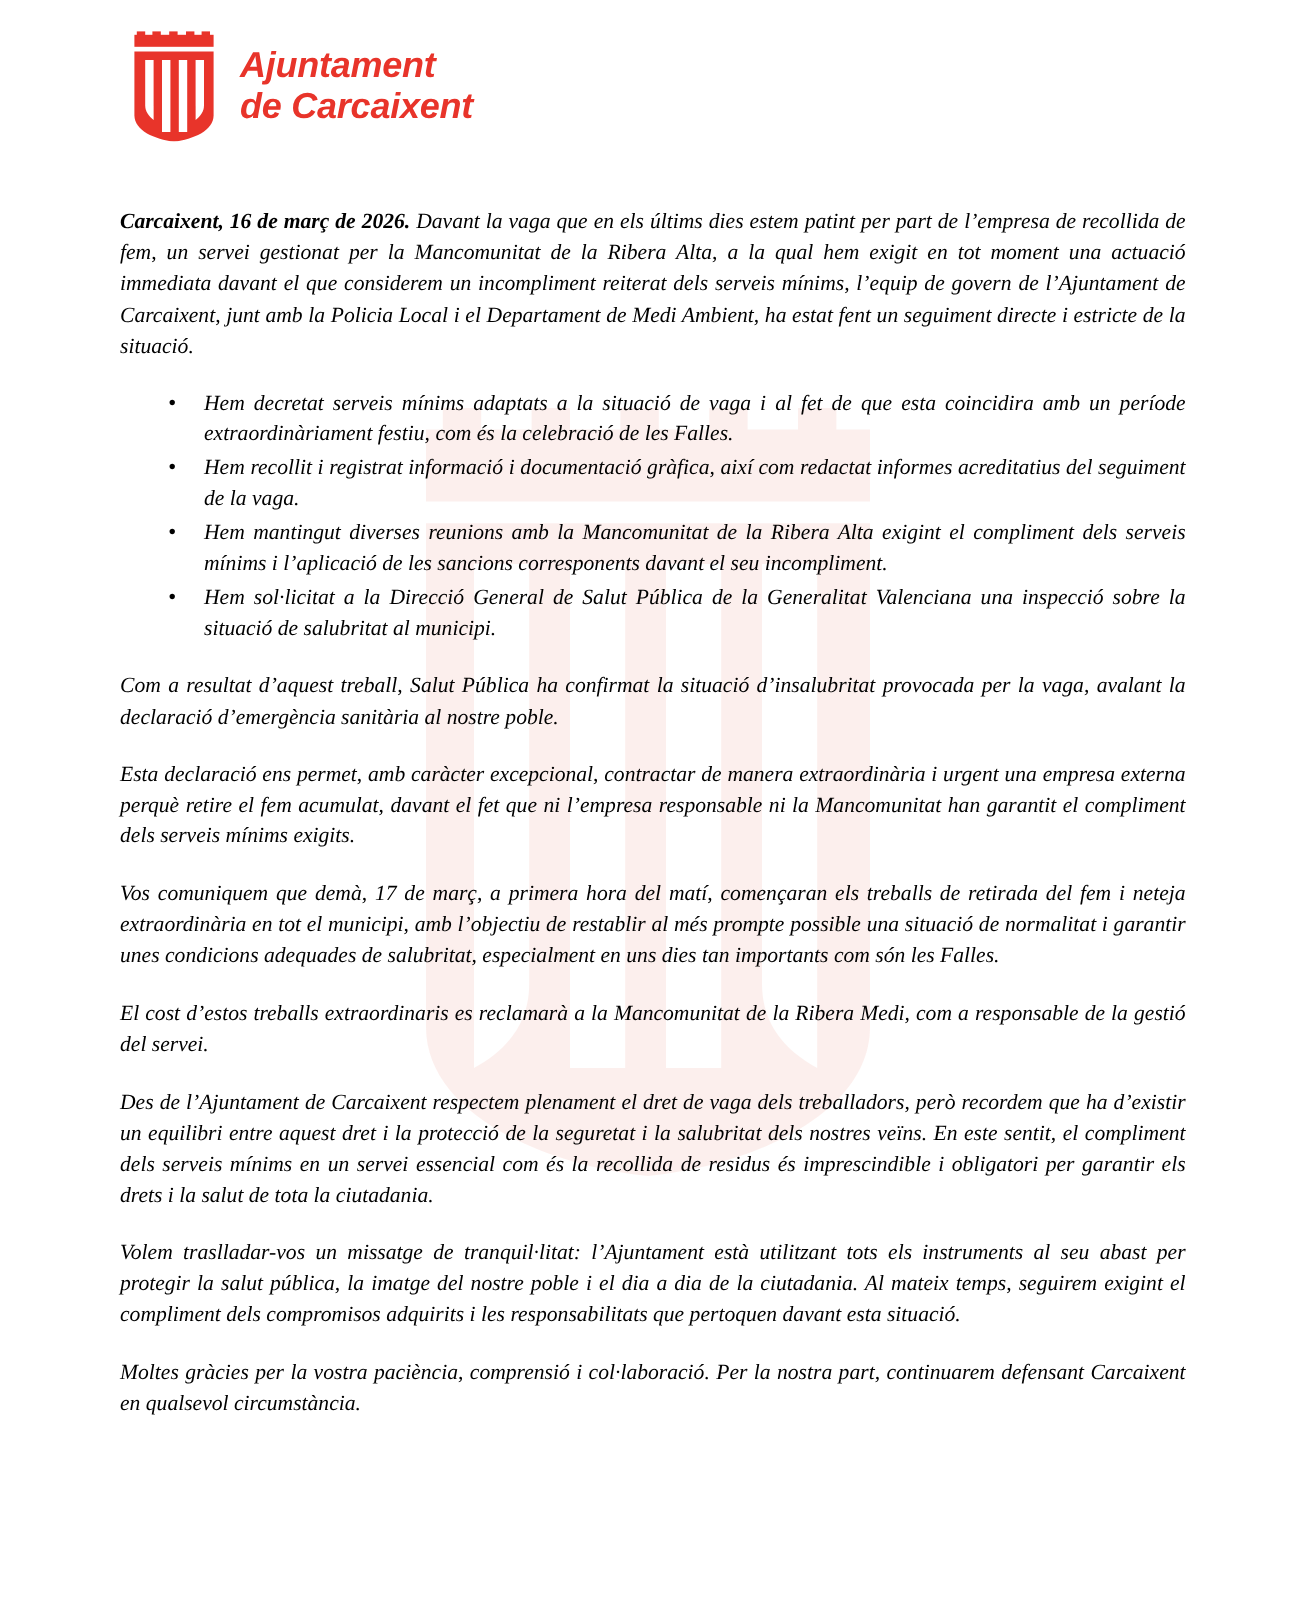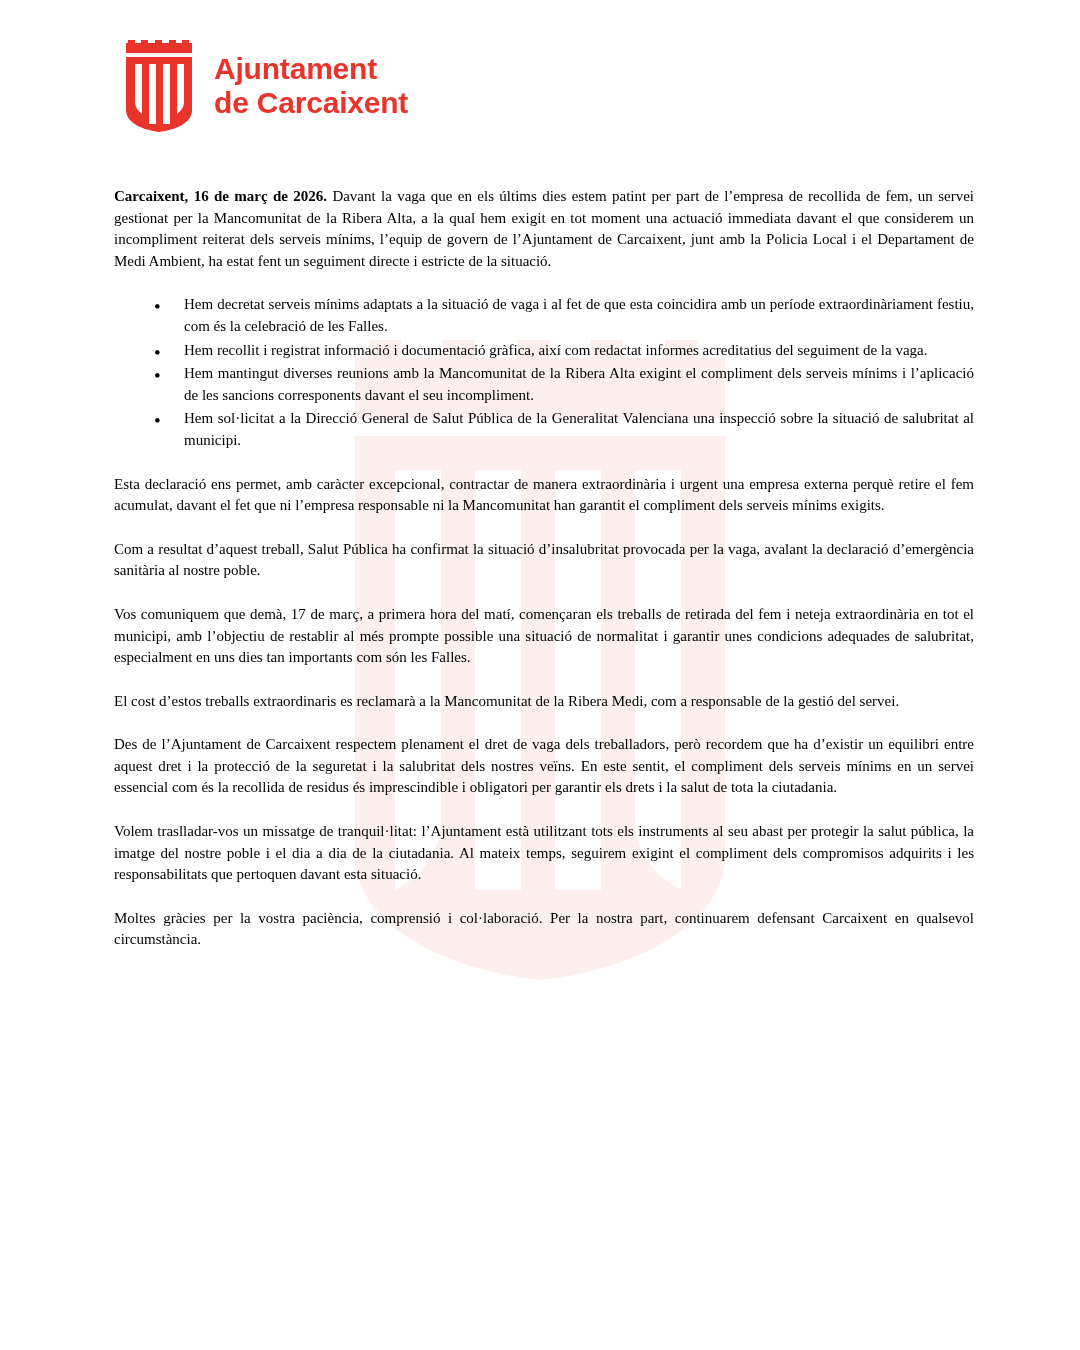--- a/index.html
+++ b/index.html
@@ -14,22 +14,23 @@
     color: #000000;
     overflow: hidden;
     position: relative;
   }
 
   .page {
     position: relative;
     width: 1080px;
     height: 1350px;
     box-sizing: border-box;
-    padding: 14px;
+    padding: 0;
     overflow: hidden;
+    font-style: italic;
   }
 
   
   .watermark {
     position: absolute;
     left: 0;
     right: 0;
     top: 330px;
     height: 660px;
     display: flex;
@@ -65,21 +66,21 @@
     letter-spacing: -0.2px;
   }
   .brand .line1 { display: block; }
   .brand .line2 { display: block; }
 
   
   .content {
     position: relative;
     z-index: 2;
     margin: 54px 92px 0 100px;
-    font-size: 15px;
+    font-size: 18px;
     line-height: 1.44;
     text-align: justify;
     hyphens: none;
   }
   .content p {
     margin: 0 0 22px 0;
   }
   .content p.tight {
     margin-bottom: 6px;
   }
@@ -163,22 +164,22 @@
     <p><span class="lead-date">Carcaixent, 16 de març de 2026.</span><span> Davant la vaga que en els últims dies estem patint per part de l’empresa de recollida de fem, un servei gestionat per la Mancomunitat de la Ribera Alta, a la qual hem exigit en tot moment una actuació immediata davant el que considerem un incompliment reiterat dels serveis mínims, l’equip de govern de l’Ajuntament de Carcaixent, junt amb la Policia Local i el Departament de Medi Ambient, ha estat fent un seguiment directe i estricte de la situació.</span></p>
 
 
     <ul class="bullets">
       <li>Hem decretat serveis mínims adaptats a la situació de vaga i al fet de que esta coincidira amb un període extraordinàriament festiu, com és la celebració de les Falles.</li>
       <li>Hem recollit i registrat informació i documentació gràfica, així com redactat informes acreditatius del seguiment de la vaga.</li>
       <li>Hem mantingut diverses reunions amb la Mancomunitat de la Ribera Alta exigint el compliment dels serveis mínims i l’aplicació de les sancions corresponents davant el seu incompliment.</li>
       <li>Hem sol·licitat a la Direcció General de Salut Pública de la Generalitat Valenciana una inspecció sobre la situació de salubritat al municipi.</li>
     </ul>
 
+    <p>Com a resultat d’aquest treball, Salut Pública ha confirmat la situació d’insalubritat provocada per la vaga, avalant la declaració d’emergència sanitària al nostre poble.</p>
     <p>Esta declaració ens permet, amb caràcter excepcional, contractar de manera extraordinària i urgent una empresa externa perquè retire el fem acumulat, davant el fet que ni l’empresa responsable ni la Mancomunitat han garantit el compliment dels serveis mínims exigits.</p>
-    <p>Com a resultat d’aquest treball, Salut Pública ha confirmat la situació d’insalubritat provocada per la vaga, avalant la declaració d’emergència sanitària al nostre poble.</p>
     <p>Vos comuniquem que demà, 17 de març, a primera hora del matí, començaran els treballs de retirada del fem i neteja extraordinària en tot el municipi, amb l’objectiu de restablir al més prompte possible una situació de normalitat i garantir unes condicions adequades de salubritat, especialment en uns dies tan importants com són les Falles.</p>
     <p>El cost d’estos treballs extraordinaris es reclamarà a la Mancomunitat de la Ribera Medi, com a responsable de la gestió del servei.</p>
     <p>Des de l’Ajuntament de Carcaixent respectem plenament el dret de vaga dels treballadors, però recordem que ha d’existir un equilibri entre aquest dret i la protecció de la seguretat i la salubritat dels nostres veïns.  En este sentit, el compliment dels serveis mínims en un servei essencial com és la recollida de residus és imprescindible i obligatori per garantir els drets i la salut de tota la ciutadania.</p>
     <p>Volem traslladar-vos un missatge de tranquil·litat: l’Ajuntament està utilitzant tots els instruments al seu abast per protegir la salut pública, la imatge del nostre poble i el dia a dia de la ciutadania. Al mateix temps, seguirem exigint el compliment dels compromisos adquirits i les responsabilitats que pertoquen davant esta situació.</p>
     <p>Moltes gràcies per la vostra paciència, comprensió i col·laboració. Per la nostra part, continuarem defensant Carcaixent en qualsevol circumstància.</p>
 
   </div>
 </div>
 
 </body></html>

